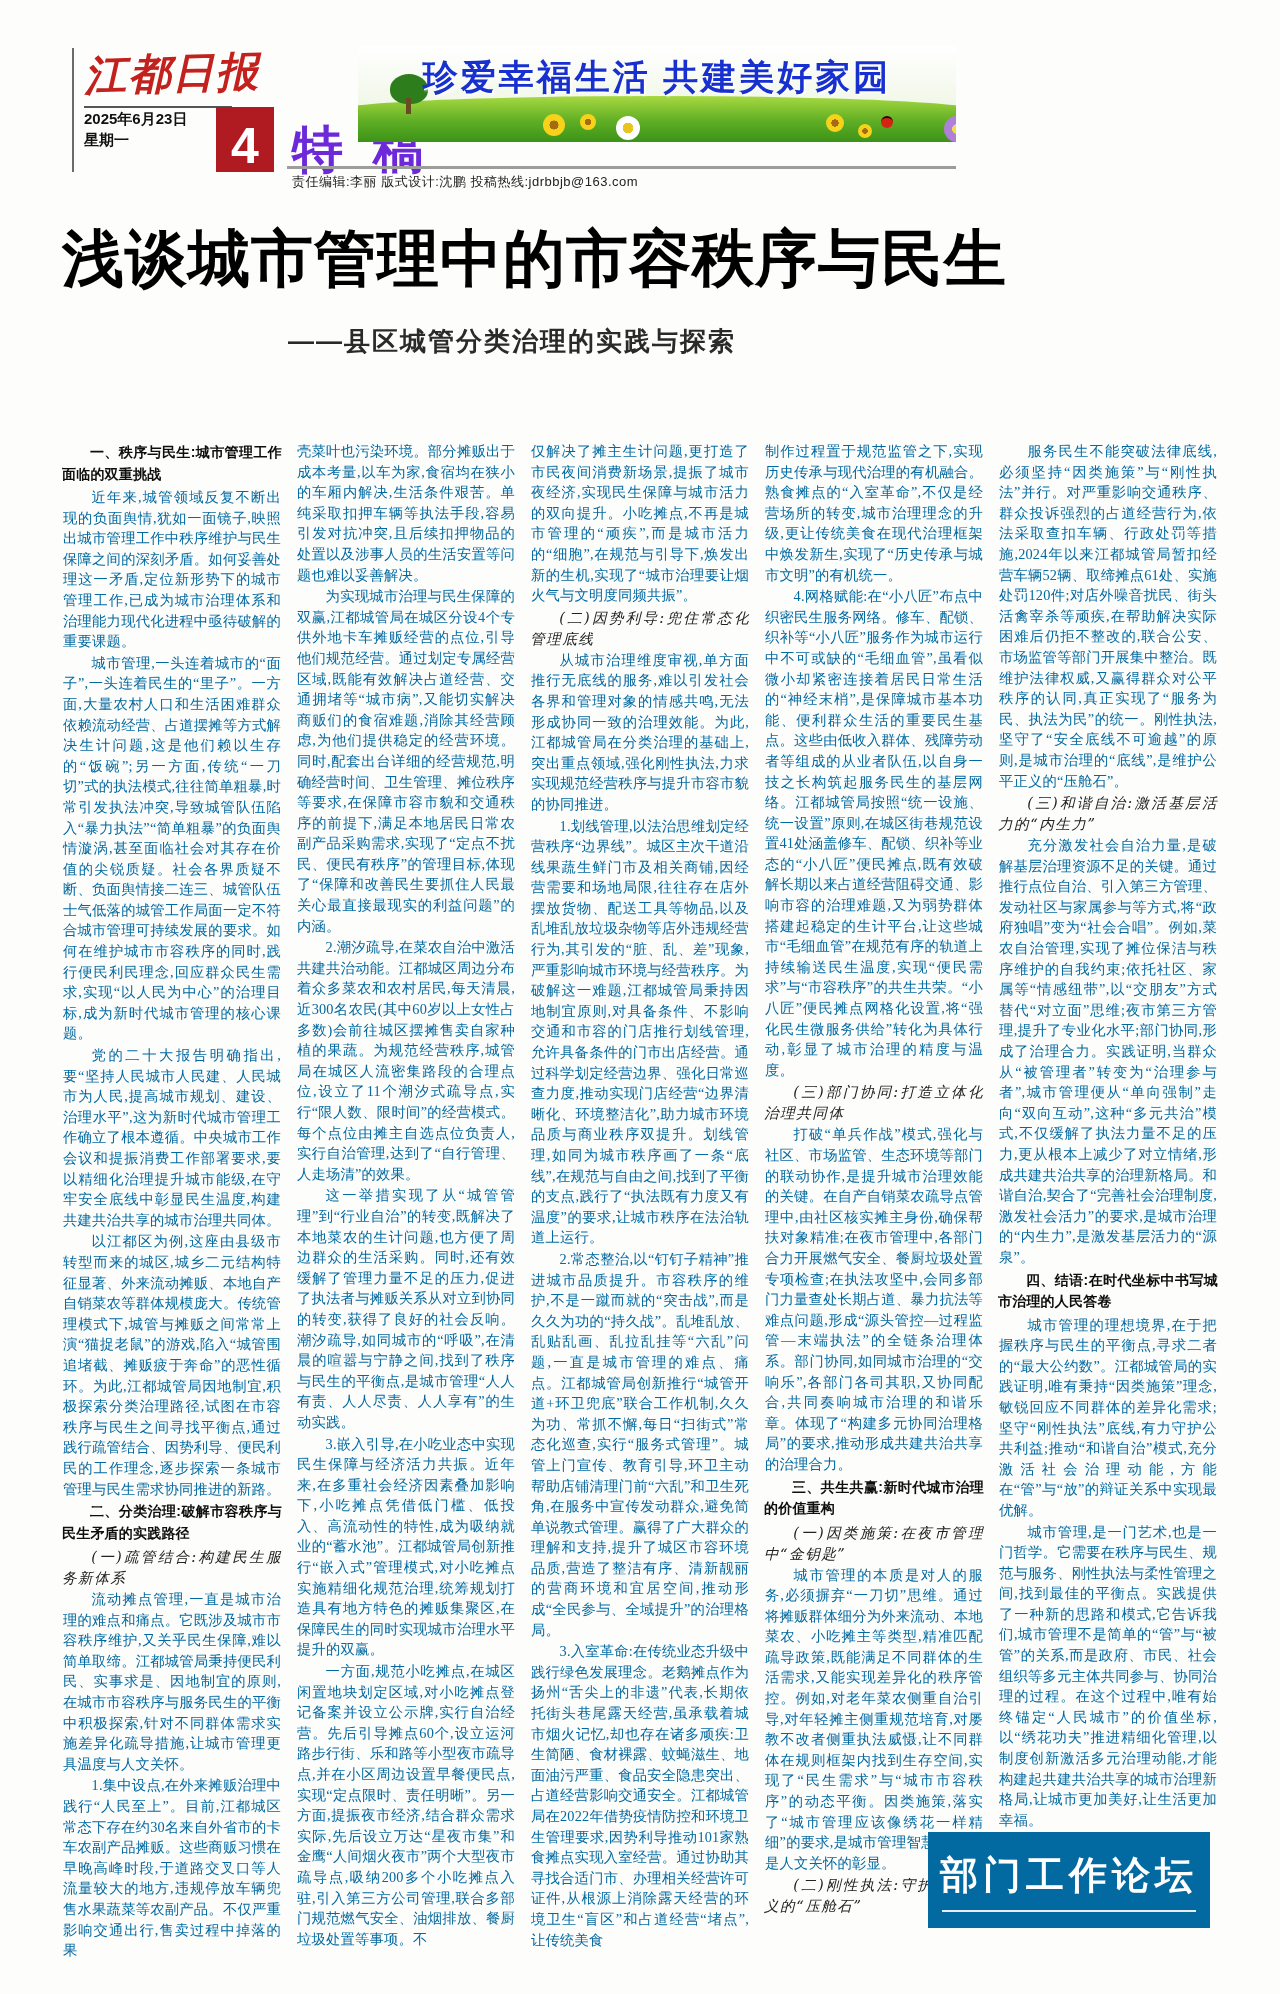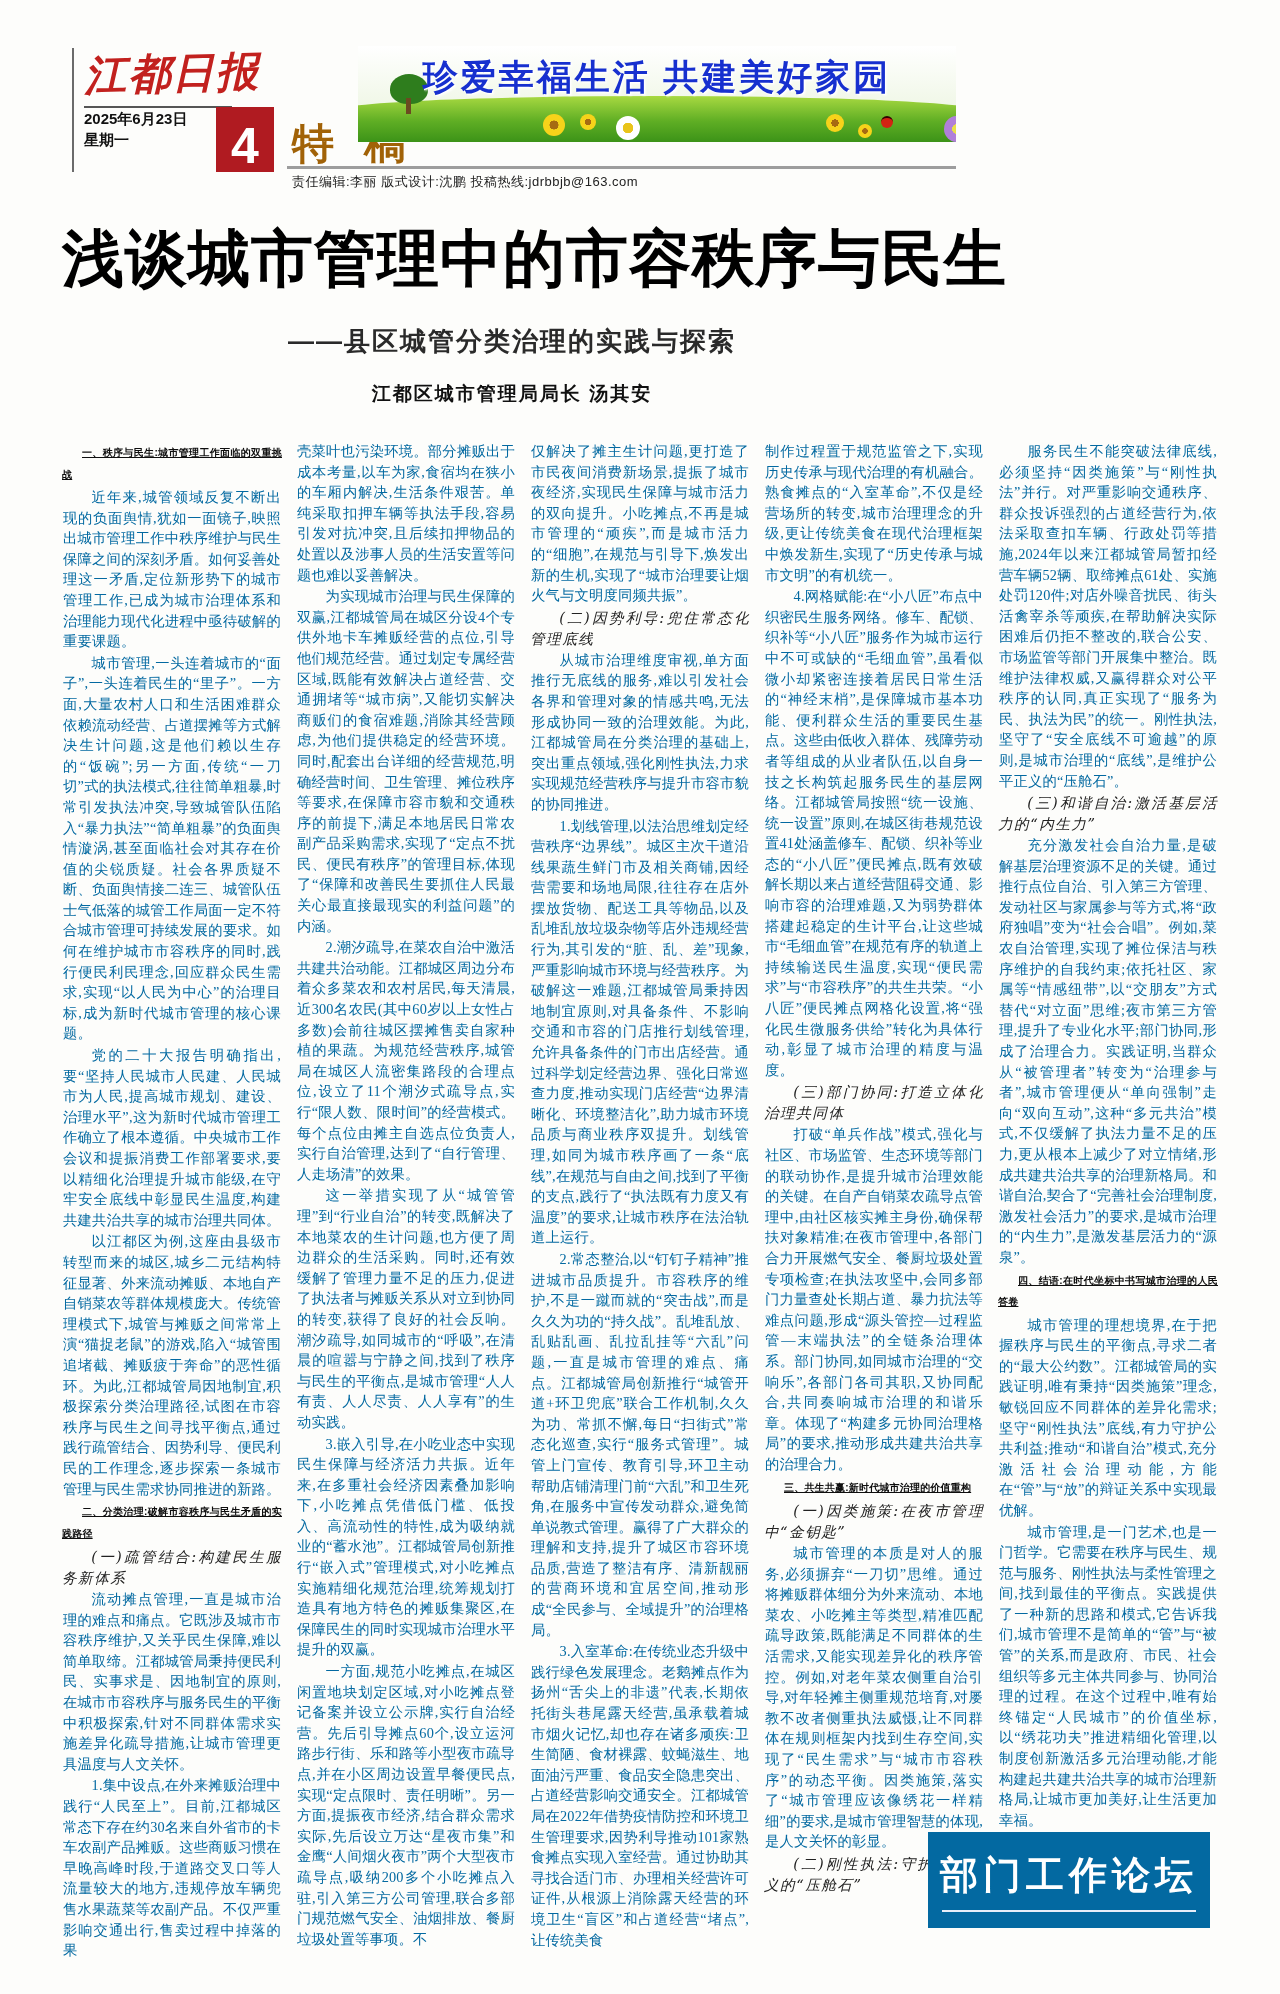--- a/index.html
+++ b/index.html
@@ -9,21 +9,21 @@
   
   .masthead-block{left:72px;top:48px;width:166px;height:124px;border-left:2px solid #6b6b6b;padding-left:10px;}
   .brand{font-family:"DejaVu Serif",serif;font-style:italic;font-weight:bold;font-size:42px;
          color:#c2211e;letter-spacing:2px;transform:rotate(-1.5deg);line-height:52px;white-space:nowrap;}
   .brand-rule{width:148px;height:0;border-bottom:2px solid #555;margin-top:6px;}
   .date-lines{font-family:"Liberation Sans",sans-serif;font-size:15px;line-height:21px;color:#111;font-weight:bold;}
   .pagenum-box{left:216px;top:107px;width:58px;height:65px;background:#b01b21;color:#fff;
                display:flex;align-items:flex-end;justify-content:center;}
   .pagenum-box span{font-family:"Liberation Sans",sans-serif;font-weight:bold;font-size:50px;line-height:52px;}
   .section-name{left:292px;top:116px;font-family:"Liberation Sans",sans-serif;font-weight:bold;
-                font-size:42px;letter-spacing:30px;color:#a16207;}
+                font-size:51px;letter-spacing:30px;color:#6d28d9;}
   .header-rule{left:287px;top:166px;width:669px;height:3px;background:#9d9d9d;}
   .editor-line{left:292px;top:173px;font-family:"Liberation Sans",sans-serif;font-size:13px;color:#222;letter-spacing:.5px;}
   
   .banner{left:358px;top:46px;width:598px;height:96px;overflow:hidden;background:linear-gradient(#ffffff 0%,#f2f8ea 55%,#e4f2d2 100%);}
   .banner .slogan{position:absolute;left:0;right:0;top:8px;text-align:center;
       font-family:"Liberation Sans",sans-serif;font-weight:bold;font-size:35px;color:#1730cf;
       letter-spacing:3px;text-shadow:1px 1px 0 #ffffff,2px 2px 2px rgba(255,255,255,.7);}
   .grass{position:absolute;bottom:0;left:-4%;width:108%;height:46px;
       background:linear-gradient(#a8d941 0%,#5fae24 55%,#3c9318 100%);
       border-radius:100% 100% 0 0/30px 30px 0 0;}
@@ -42,22 +42,22 @@
   .headline{font-family:"DejaVu Serif",serif;font-weight:bold;font-size:62px;line-height:74px;
             color:#000;letter-spacing:1px;white-space:nowrap;}
   .subtitle{font-family:"Liberation Sans",sans-serif;font-weight:bold;font-size:26px;color:#2a2a2a;margin-top:28px;letter-spacing:2px;}
   .byline{font-family:"Liberation Sans",sans-serif;font-weight:bold;font-size:19px;color:#111;margin-top:22px;letter-spacing:2px;}
   
   .cols{left:62px;top:440px;width:1156px;height:1518px;display:flex;gap:14px;}
   .col{flex:1 1 0;overflow:hidden;text-align:justify;}
   .col p{margin:1px;font-size:14.3px;line-height:20.6px;letter-spacing:.2px;color:#0369a1;}
   .col p.p{text-indent:2em;}
   .col p.pc{text-indent:0;}
-  .col p.h{font-family:"Liberation Sans",sans-serif;font-weight:bold;font-size:10px;
-           line-height:21.5px;text-indent:2em;color:#0e0e0e;margin:2px 0;text-decoration:underline;}
+  .col p.h{font-family:"Liberation Sans",sans-serif;font-weight:bold;font-size:14px;
+           line-height:21.5px;text-indent:2em;color:#0e0e0e;margin:2px 0;}
   .col p.k{font-family:"DejaVu Serif",serif;font-style:italic;font-size:14.6px;line-height:21px;
            text-indent:2em;letter-spacing:1.5px;color:#222;margin:1px 0;}
   
   .forum-box{left:928px;top:1832px;width:282px;height:96px;background:#0369a1;color:#fff;
              display:flex;align-items:center;justify-content:center;}
   .forum-box .label{font-family:"Liberation Sans",sans-serif;font-weight:bold;font-size:38px;letter-spacing:5px;
                     padding-bottom:10px;}
   .forum-underline{position:absolute;left:14px;right:14px;bottom:16px;height:2px;background:#e8eef9;}
 </style>
 </head>
@@ -93,21 +93,20 @@
     <div class="flower ladybug"></div>
     <div class="slogan">珍爱幸福生活 共建美好家园</div>
   </div>
 
   <div class="abs header-rule"></div>
   <div class="abs editor-line">责任编辑:李丽  版式设计:沈鹏  投稿热线:jdrbbjb@163.com</div>
 
   <div class="abs title-block">
     <div class="headline">浅谈城市管理中的市容秩序与民生</div>
     <div class="subtitle">——县区城管分类治理的实践与探索</div>
-    <div class="byline">江都区城市管理局局长  汤其安</div>
   </div>
 
   <div class="abs cols" id="cols">
       <div class="col">
         <p class="h">一、秩序与民生:城市管理工作面临的双重挑战</p>
         <p class="p">近年来,城管领域反复不断出现的负面舆情,犹如一面镜子,映照出城市管理工作中秩序维护与民生保障之间的深刻矛盾。如何妥善处理这一矛盾,定位新形势下的城市管理工作,已成为城市治理体系和治理能力现代化进程中亟待破解的重要课题。</p>
         <p class="p">城市管理,一头连着城市的“面子”,一头连着民生的“里子”。一方面,大量农村人口和生活困难群众依赖流动经营、占道摆摊等方式解决生计问题,这是他们赖以生存的“饭碗”;另一方面,传统“一刀切”式的执法模式,往往简单粗暴,时常引发执法冲突,导致城管队伍陷入“暴力执法”“简单粗暴”的负面舆情漩涡,甚至面临社会对其存在价值的尖锐质疑。社会各界质疑不断、负面舆情接二连三、城管队伍士气低落的城管工作局面一定不符合城市管理可持续发展的要求。如何在维护城市市容秩序的同时,践行便民利民理念,回应群众民生需求,实现“以人民为中心”的治理目标,成为新时代城市管理的核心课题。</p>
         <p class="p">党的二十大报告明确指出,要“坚持人民城市人民建、人民城市为人民,提高城市规划、建设、治理水平”,这为新时代城市管理工作确立了根本遵循。中央城市工作会议和提振消费工作部署要求,要以精细化治理提升城市能级,在守牢安全底线中彰显民生温度,构建共建共治共享的城市治理共同体。</p>
         <p class="p">以江都区为例,这座由县级市转型而来的城区,城乡二元结构特征显著、外来流动摊贩、本地自产自销菜农等群体规模庞大。传统管理模式下,城管与摊贩之间常常上演“猫捉老鼠”的游戏,陷入“城管围追堵截、摊贩疲于奔命”的恶性循环。为此,江都城管局因地制宜,积极探索分类治理路径,试图在市容秩序与民生之间寻找平衡点,通过践行疏管结合、因势利导、便民利民的工作理念,逐步探索一条城市管理与民生需求协同推进的新路。</p>
         <p class="h">二、分类治理:破解市容秩序与民生矛盾的实践路径</p>

